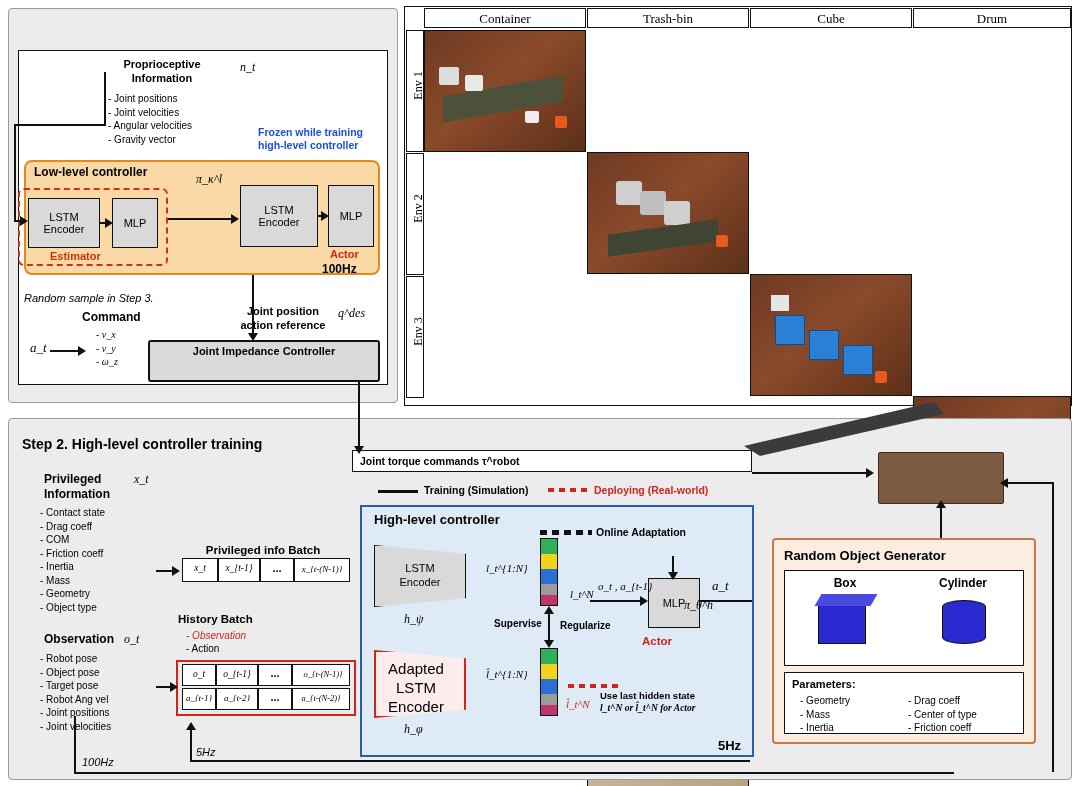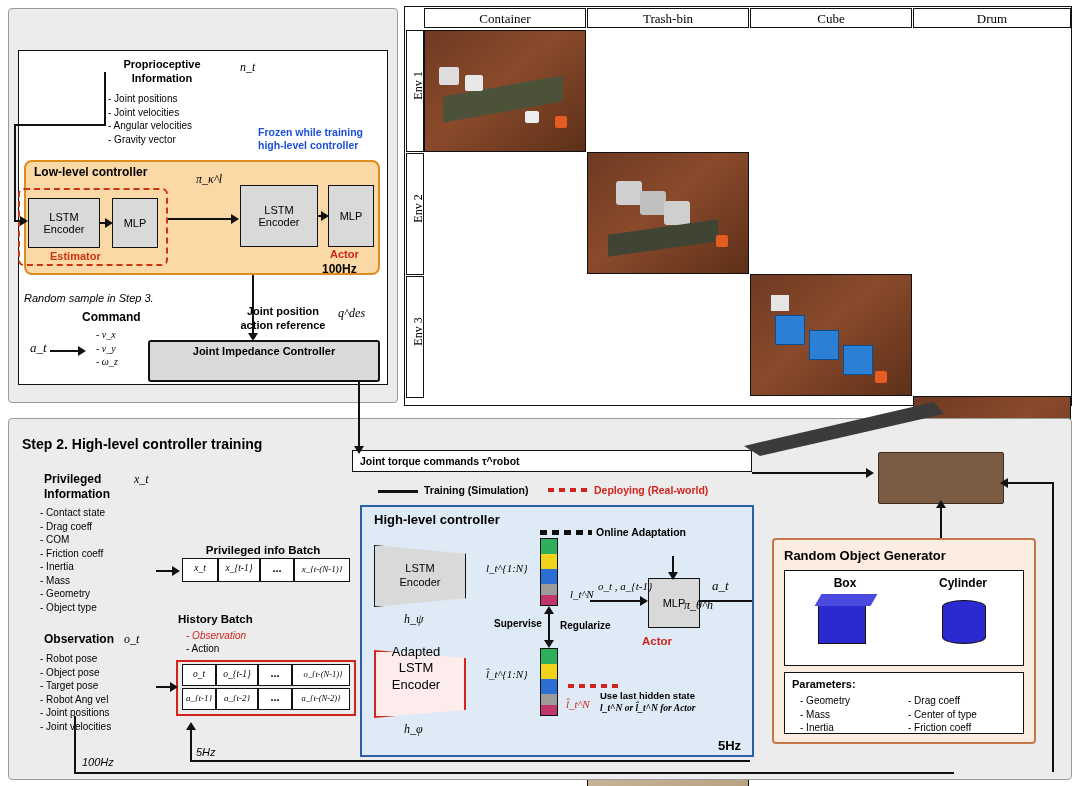--- a/index.html
+++ b/index.html
@@ -255,21 +255,21 @@
   <div class="abs lbl bold" style="left:374px;top:512px;font-size:13px;">High-level controller</div>
   <div class="abs" style="left:540px;top:530px;width:52px;height:5px;background:repeating-linear-gradient(90deg,#111 0 7px,transparent 7px 12px);"></div>
   <div class="abs lbl bold" style="left:596px;top:526px;font-size:10.5px;">Online Adaptation</div>
   <div class="abs lbl bold" style="left:718px;top:738px;font-size:13px;">5Hz</div>
 
   <div class="abs" style="left:374px;top:545px;width:92px;height:62px;background:#d9d9d9;border:1px solid #111;clip-path:polygon(0 0,100% 14%,100% 86%,0 100%);"></div>
   <div class="abs lbl ctr" style="left:374px;top:562px;width:92px;font-size:11px;">LSTM<br>Encoder</div>
   <div class="abs mono" style="left:404px;top:612px;font-size:12px;">h_ψ</div>
 
   <div class="abs" style="left:374px;top:650px;width:92px;height:68px;background:#fdecec;border:2px solid #d0241c;clip-path:polygon(0 0,100% 12%,100% 88%,0 100%);"></div>
-  <div class="abs lbl ctr" style="left:374px;top:644px;width:84px;font-size:13px;">Adapted<br>LSTM<br>Encoder</div>
+  <div class="abs lbl ctr" style="left:374px;top:660px;width:84px;font-size:15px;">Adapted<br>LSTM<br>Encoder</div>
   <div class="abs mono" style="left:404px;top:722px;font-size:12px;">h_φ</div>
 
   <div class="abs" style="left:540px;top:538px;width:18px;height:68px;border:1px solid #111;background:linear-gradient(#2fae5c 0 22%,#f2d21a 22% 45%,#2b6fd4 45% 68%,#9b9b9b 68% 85%,#c0366b 85% 100%);"></div>
   <div class="abs mono" style="left:486px;top:562px;font-size:11px;">l_t^{1:N}</div>
   <div class="abs mono" style="left:570px;top:588px;font-size:11px;">l_t^N</div>
 
   <div class="abs" style="left:540px;top:648px;width:18px;height:68px;border:1px solid #111;background:linear-gradient(#2fae5c 0 22%,#f2d21a 22% 45%,#2b6fd4 45% 68%,#9b9b9b 68% 85%,#c0366b 85% 100%);"></div>
   <div class="abs mono" style="left:486px;top:668px;font-size:11px;">l̂_t^{1:N}</div>
   <div class="abs mono redtxt" style="left:566px;top:698px;font-size:11px;">l̂_t^N</div>
 

